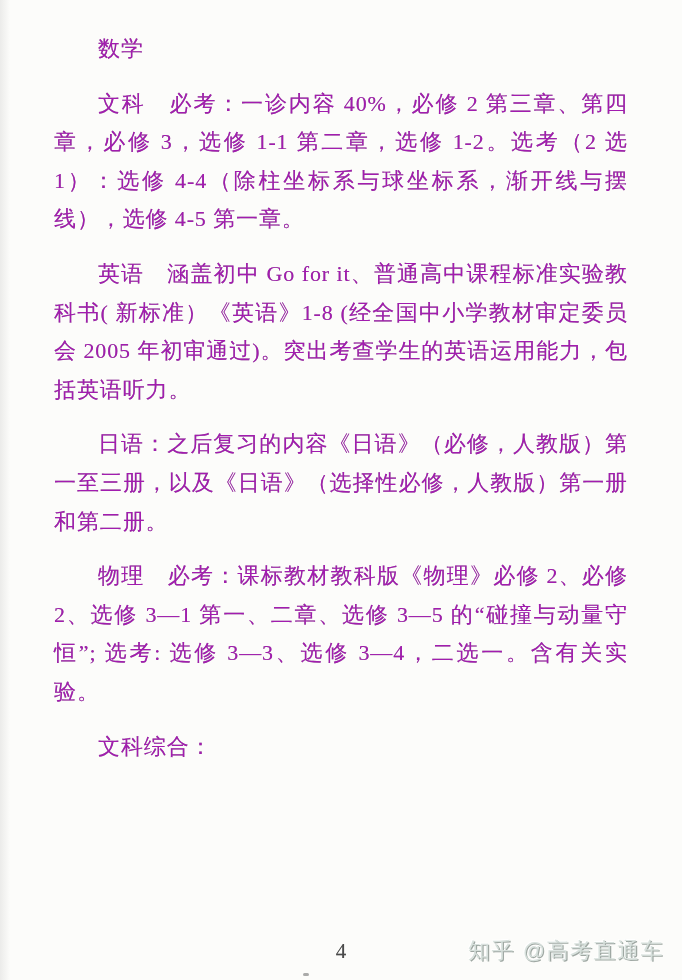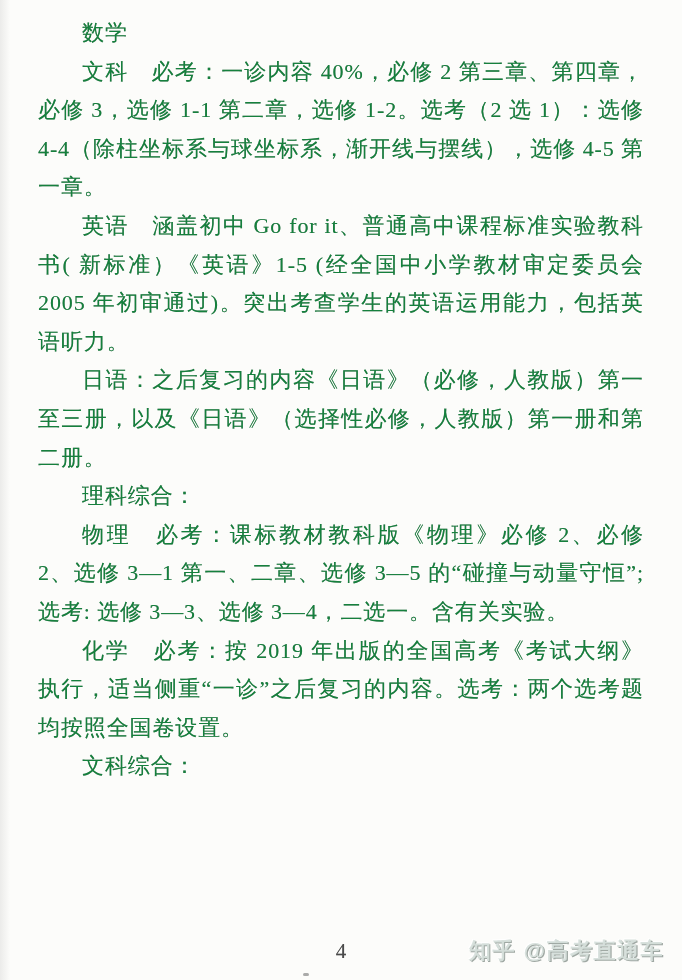--- a/index.html
+++ b/index.html
@@ -21,44 +21,44 @@
   }
   .page-body {
     position: absolute;
     top: 14px;
     left: 38px;
     right: 38px;
   }
   .para {
     font-size: 22px;
     line-height: 38.6px;
-    color: #15803d;
+    color: #a21caf;
     text-align: justify;
     text-indent: 2em;
     letter-spacing: 0.04em;
     text-shadow: 0 0 0.6px rgba(80,80,80,0.55);
-    margin: 0;
+    margin: 16px;
   }
   .footer-pagenum {
     position: absolute;
     bottom: 16px;
     left: 0;
     width: 100%;
     text-align: center;
     font-size: 21px;
     color: #4a4a4a;
     text-shadow: 0 0 0.6px rgba(80,80,80,0.5);
   }
   .watermark {
     position: absolute;
     right: 18px;
     bottom: 14px;
     font-family: "Liberation Sans", "DejaVu Sans", sans-serif;
     font-size: 22px;
-    font-weight: bold;
+    font-weight: normal;
     letter-spacing: 1.5px;
     color: rgba(214, 223, 219, 0.95);
     text-shadow: 1.2px 1.2px 0 rgba(128, 140, 134, 0.75),
                  -0.8px -0.8px 0 rgba(255, 255, 255, 0.95);
   }
   
   .scan-speck {
     position: absolute;
     left: 303px;
     bottom: 4px;
@@ -69,23 +69,21 @@
   }
 </style>
 </head>
 <body>
 
 <div class="scan-edge"></div>
 
 <div class="page-body">
   <p class="para">数学</p>
   <p class="para">文科　必考：一诊内容 40%，必修 2 第三章、第四章，必修 3，选修 1-1 第二章，选修 1-2。选考（2 选 1）：选修 4-4（除柱坐标系与球坐标系，渐开线与摆线），选修 4-5 第一章。</p>
-  <p class="para">英语　涵盖初中 Go for it、普通高中课程标准实验教科书( 新标准）《英语》1-5 (经全国中小学教材审定委员会 2005 年初审通过)。突出考查学生的英语运用能力，包括英语听力。</p>
+  <p class="para">英语　涵盖初中 Go for it、普通高中课程标准实验教科书( 新标准）《英语》1-8 (经全国中小学教材审定委员会 2005 年初审通过)。突出考查学生的英语运用能力，包括英语听力。</p>
   <p class="para">日语：之后复习的内容《日语》（必修，人教版）第一至三册，以及《日语》（选择性必修，人教版）第一册和第二册。</p>
-  <p class="para">理科综合：</p>
   <p class="para">物理　必考：课标教材教科版《物理》必修 2、必修 2、选修 3—1 第一、二章、选修 3—5 的“碰撞与动量守恒”; 选考: 选修 3—3、选修 3—4，二选一。含有关实验。</p>
-  <p class="para">化学　必考：按 2019 年出版的全国高考《考试大纲》执行，适当侧重“一诊”之后复习的内容。选考：两个选考题均按照全国卷设置。</p>
   <p class="para">文科综合：</p>
 </div>
 
 <div class="footer-pagenum">4</div>
 <div class="watermark">知乎 @高考直通车</div>
 <div class="scan-speck"></div>
 
 </body></html>

